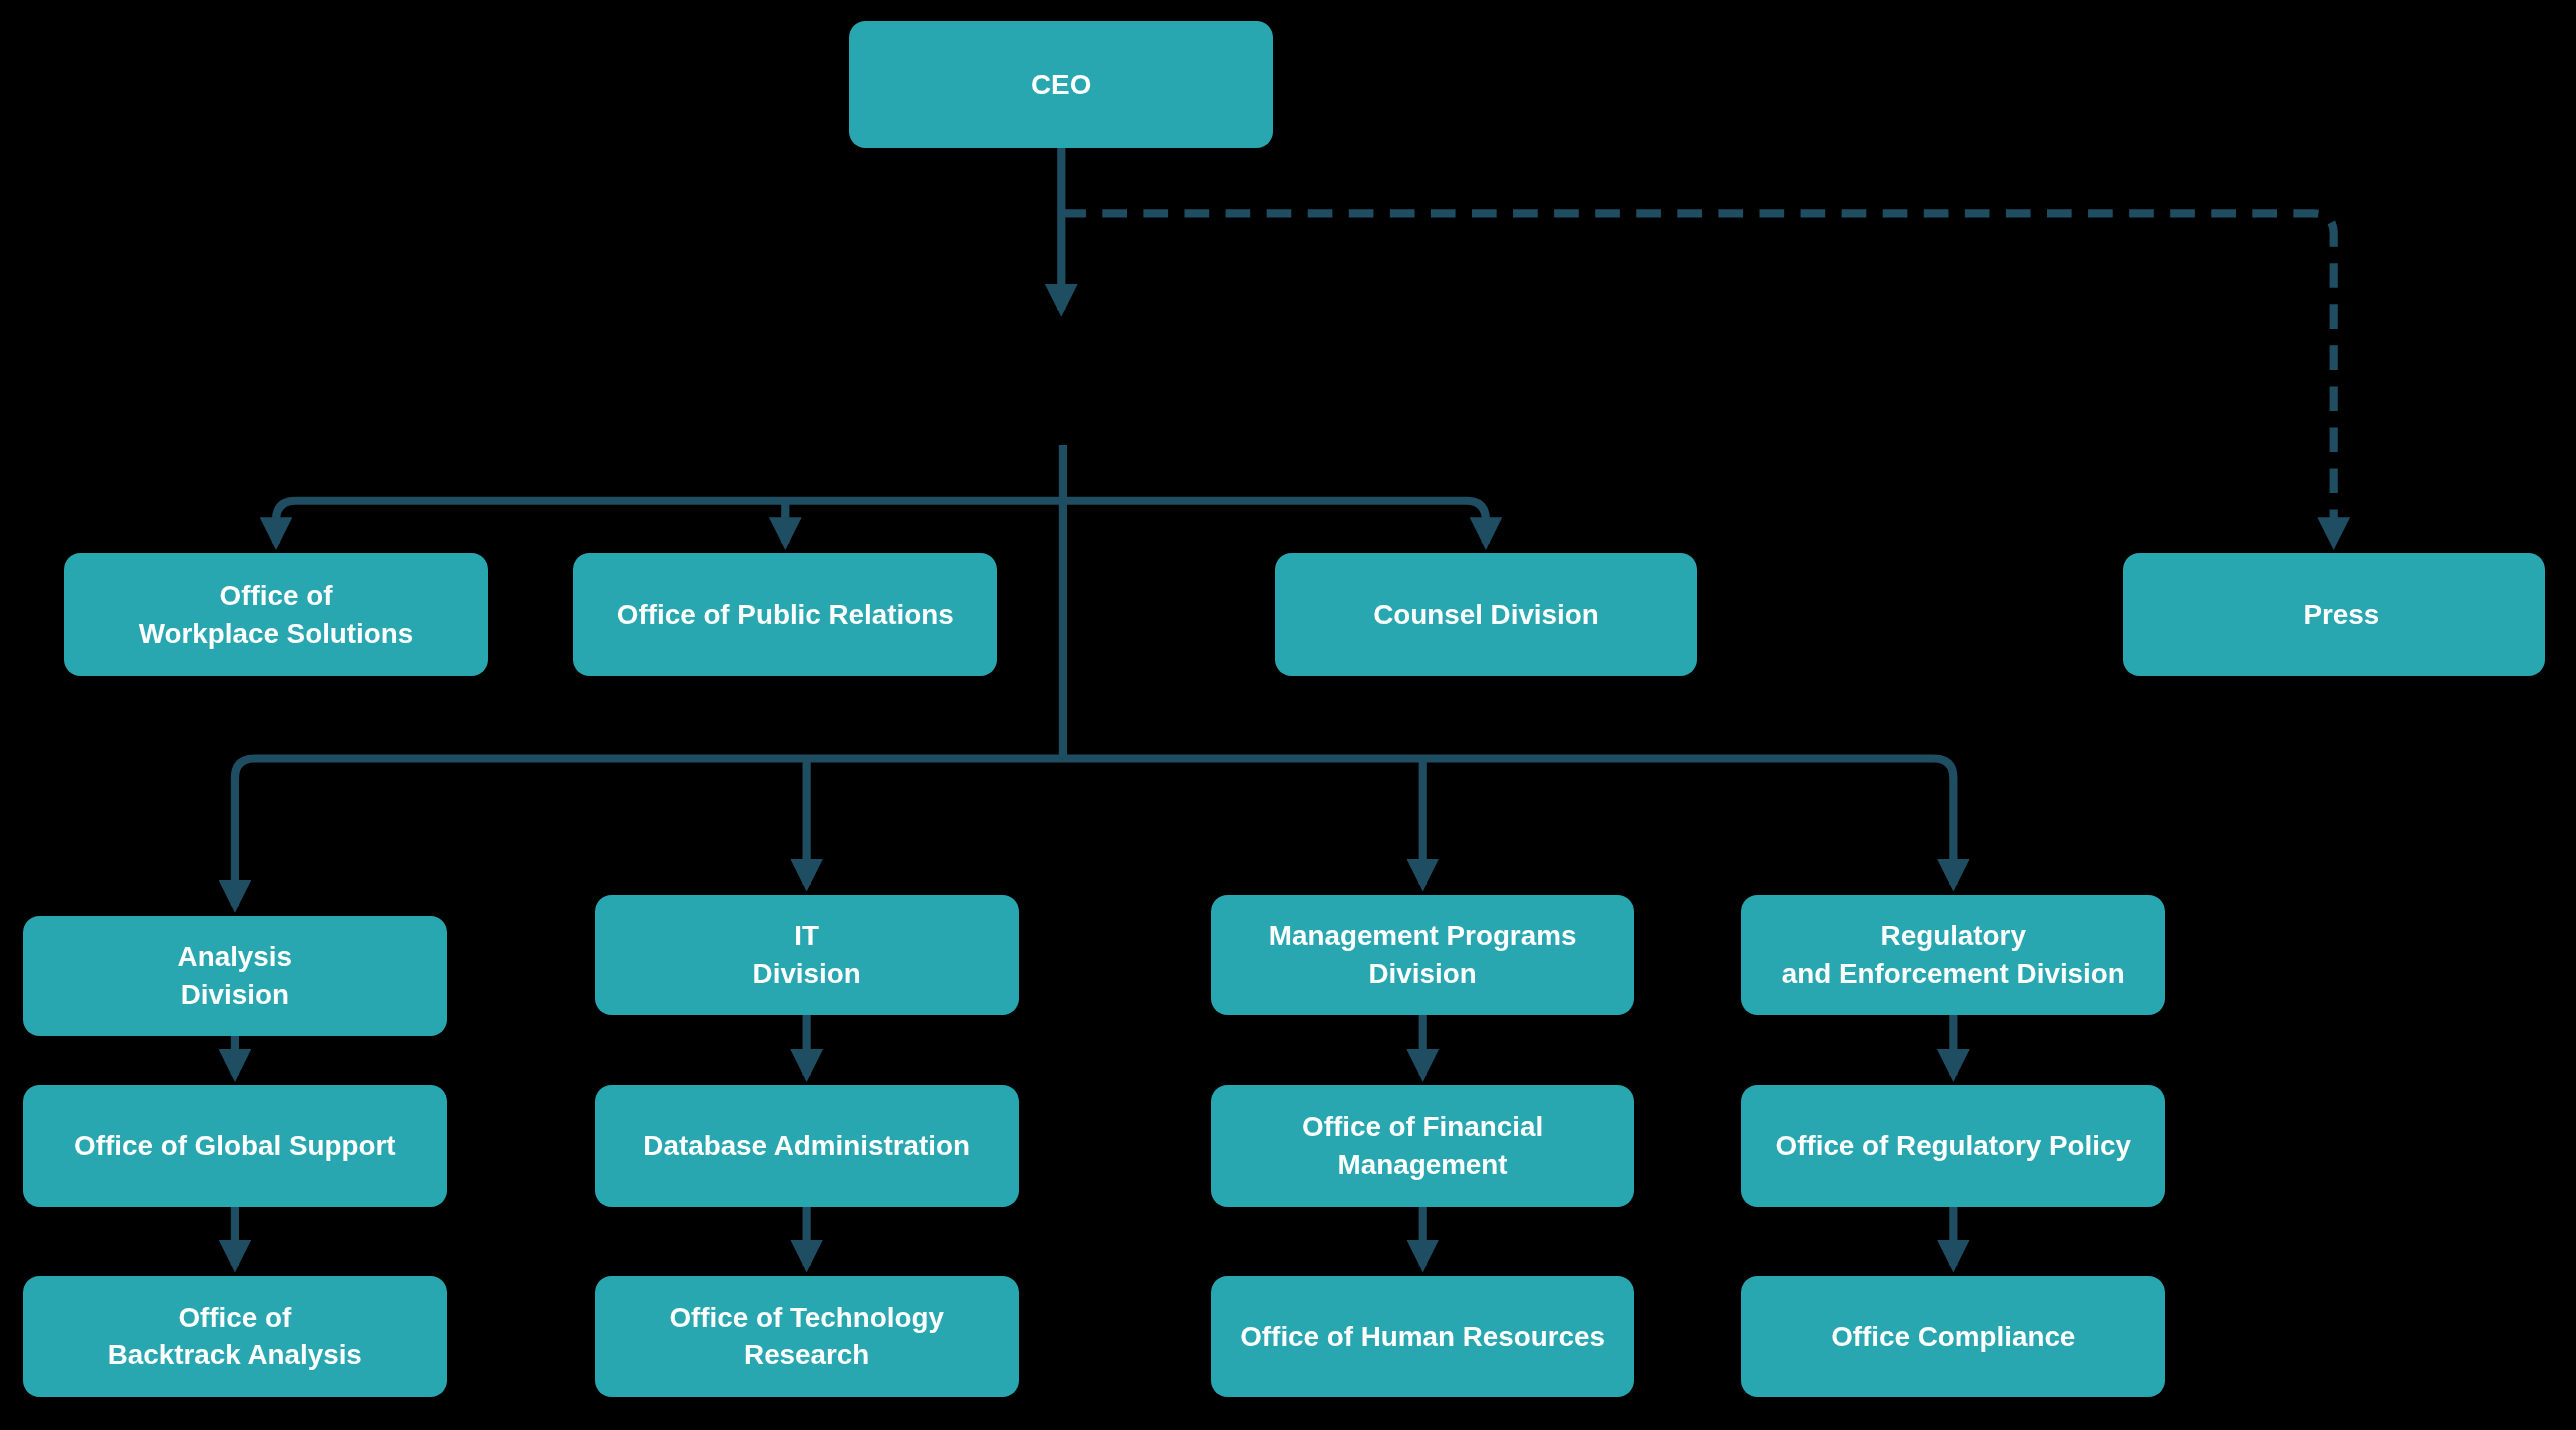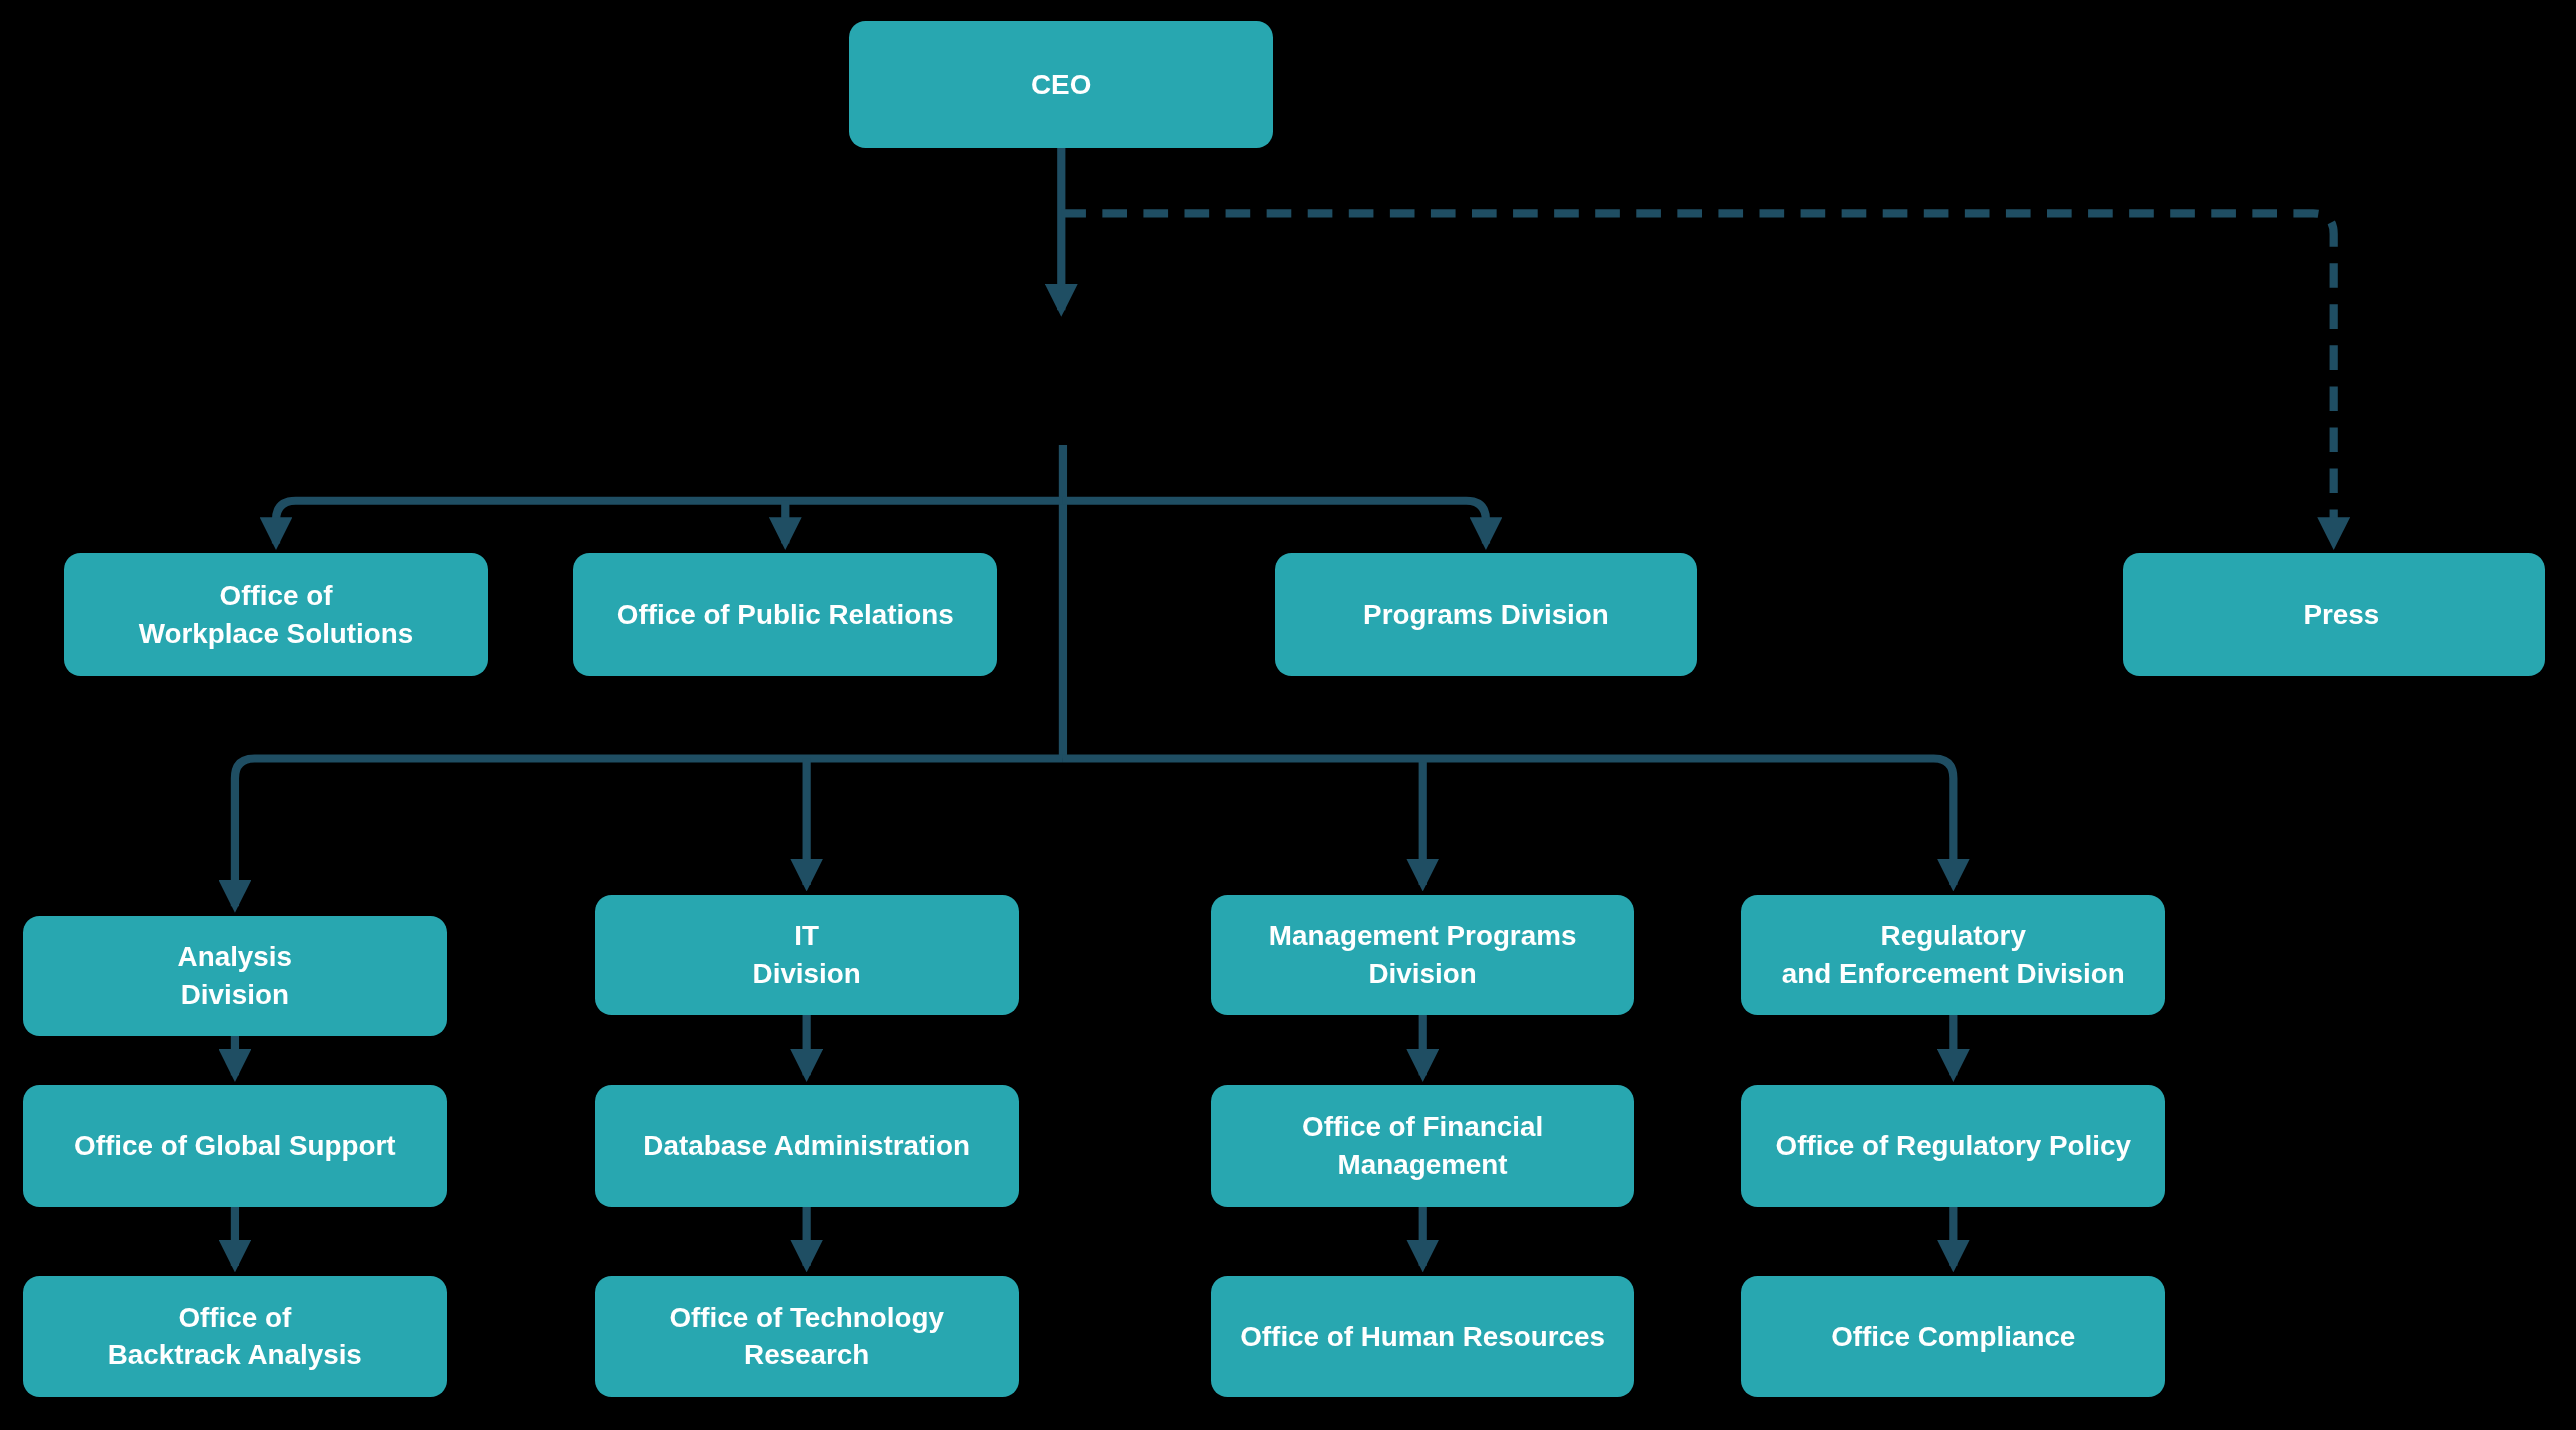--- a/index.html
+++ b/index.html
@@ -111,21 +111,21 @@
   <div class="node" style="left:2.49%; top:38.69%; width:16.45%; height:8.61%;">
     <span class="node-label">Office of
 Workplace Solutions</span>
   </div>
 
   <div class="node" style="left:22.26%; top:38.69%; width:16.45%; height:8.61%;">
     <span class="node-label">Office of Public Relations</span>
   </div>
 
   <div class="node" style="left:49.49%; top:38.69%; width:16.39%; height:8.61%;">
-    <span class="node-label">Programs Division</span>
+    <span class="node-label">Counsel Division</span>
   </div>
 
   <div class="node" style="left:82.40%; top:38.69%; width:16.39%; height:8.61%;padding-left:28px;">
     <span class="node-label">Press</span>
   </div>
 
   <div class="node" style="left:0.89%; top:64.06%; width:16.45%; height:8.38%;">
     <span class="node-label">Analysis
 Division</span>
   </div>

